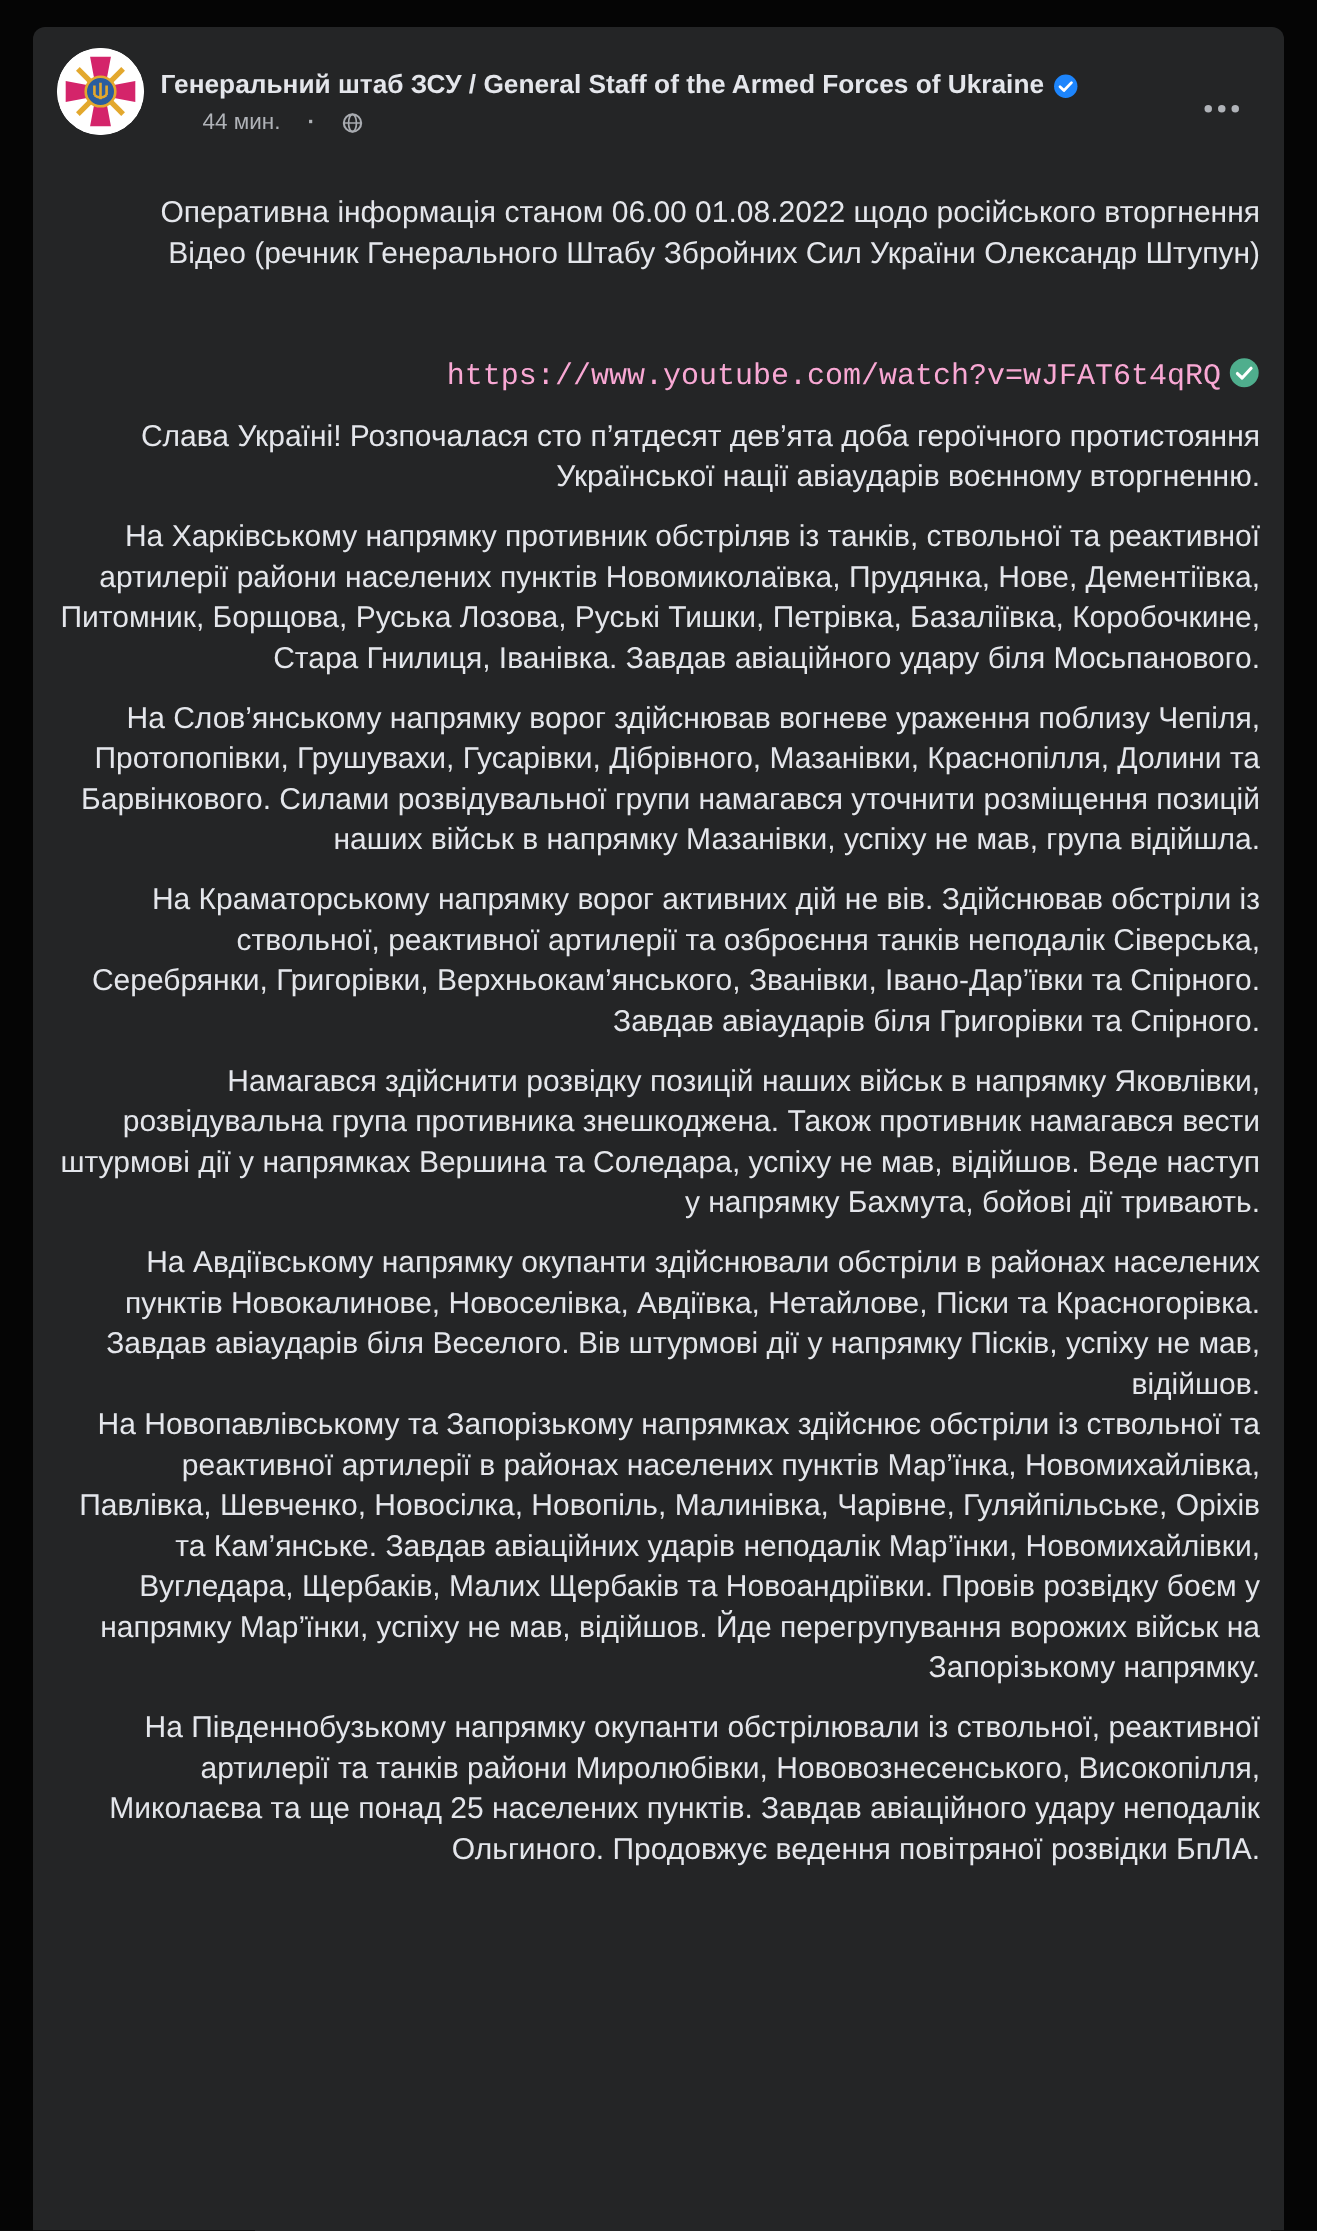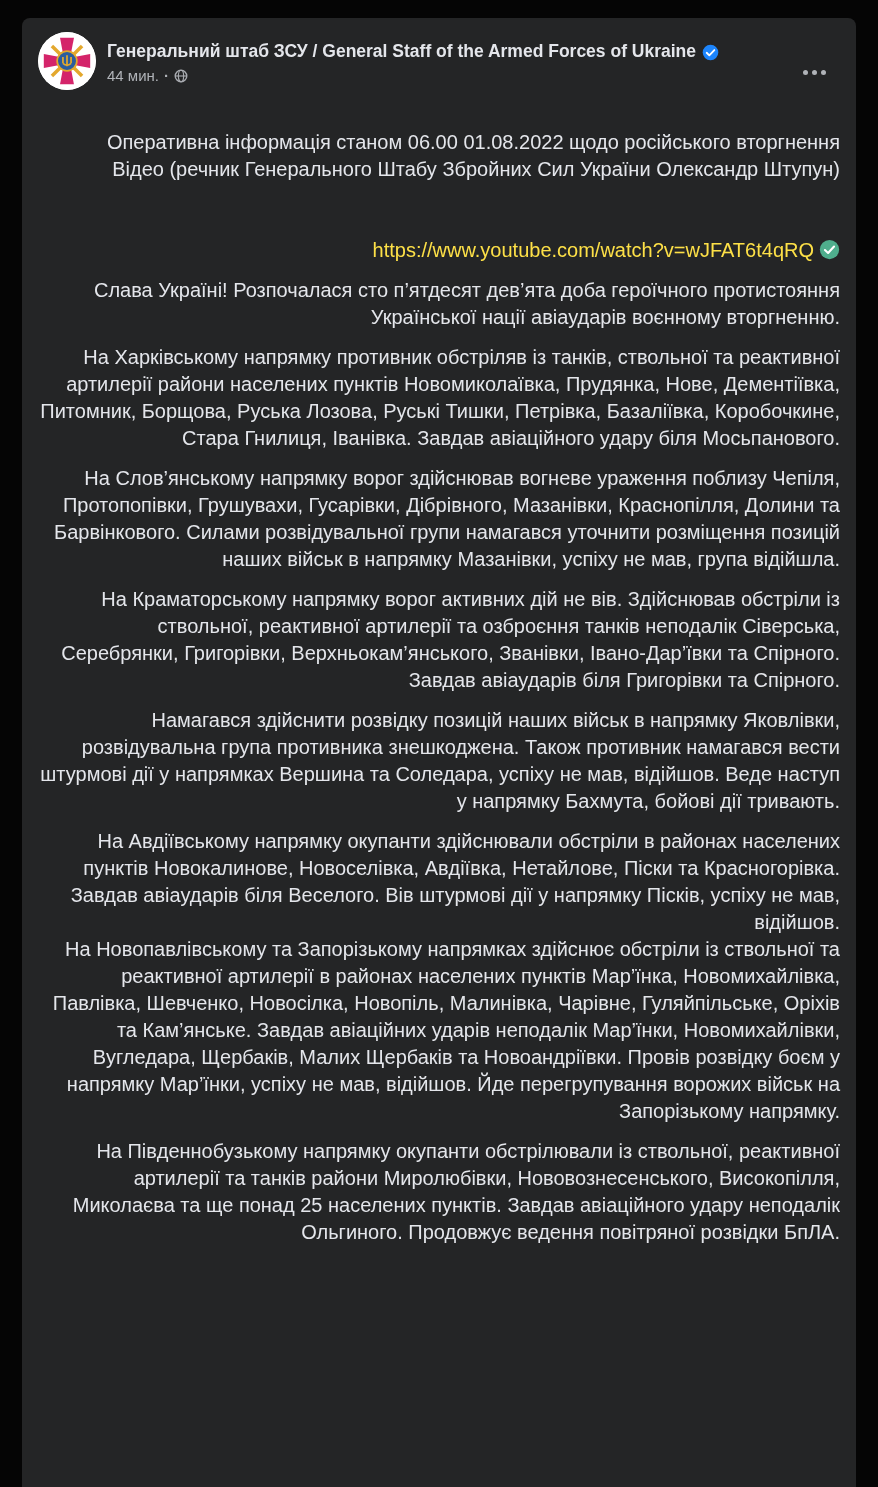--- a/index.html
+++ b/index.html
@@ -12,54 +12,54 @@
   .post-card {
     position: relative;
     width: 834px;
     margin: 18px auto 0;
     background: #242526;
     border-radius: 8px 8px 0 0;
     min-height: 1469px;
     padding: 14px 16px 20px;
   }
   
-  .post-header { display: flex; align-items: center; margin-bottom: 12px; }
+  .post-header { display: flex; align-items: flex-end; margin-bottom: 12px; }
   .avatar {
     width: 58px; height: 58px; border-radius: 50%;
     background: #ffffff; flex: 0 0 58px;
     overflow: hidden; cursor: pointer;
   }
   .avatar svg { width: 100%; height: 100%; display: block; }
   .header-meta { margin-left: 11px; padding-top: 3px; }
   .page-name-row { display: flex; align-items: center; gap: 6px; }
   .page-name {
     color: #e4e6eb; font-size: 17.5px; font-weight: 700;
     line-height: 1.25; cursor: pointer; text-decoration: none;
   }
   .verified { width: 17px; height: 17px; flex: 0 0 17px; margin-top: 1px; }
   .sub-row {
-    display: flex; align-items: center; gap: 5px;
-    margin-top: 5px; color: #b0b3b8; font-size: 15px;
+    display: flex; align-items: center; gap: 18px;
+    margin-top: 5px; color: #b0b3b8; font-size: 15px; margin-left: 28px;
   }
   .sub-row .dot-sep { font-weight: 700; }
   .globe { width: 14px; height: 14px; opacity: .95; }
   .menu-btn {
     position: absolute; top: 44px; right: 22px;
     display: flex; gap: 4px; padding: 8px; border-radius: 50%;
     cursor: pointer; background: transparent; border: none;
   }
   .menu-btn i {
     width: 5px; height: 5px; border-radius: 50%;
     background: #b0b3b8; display: block;
   }
   
   .post-body { color: #e4e6eb; font-size: 20px; line-height: 1.35; }
   .para { white-space: pre-line; margin-bottom: 13px; text-align: right; }
   .para:last-child { margin-bottom: 0; }
-  a.post-link { color: #fde047; text-decoration: none; cursor: pointer; }
+  a.post-link { color: #f9a8d4; text-decoration: none; cursor: pointer; font-family: Liberation Mono, monospace; }
   .emoji-check {
     display: inline-block; width: 21px; height: 21px;
     vertical-align: -3px; margin-left: 5px;
   }
 </style>
 </head>
 <body>
 
 <div class="post-card">
 

